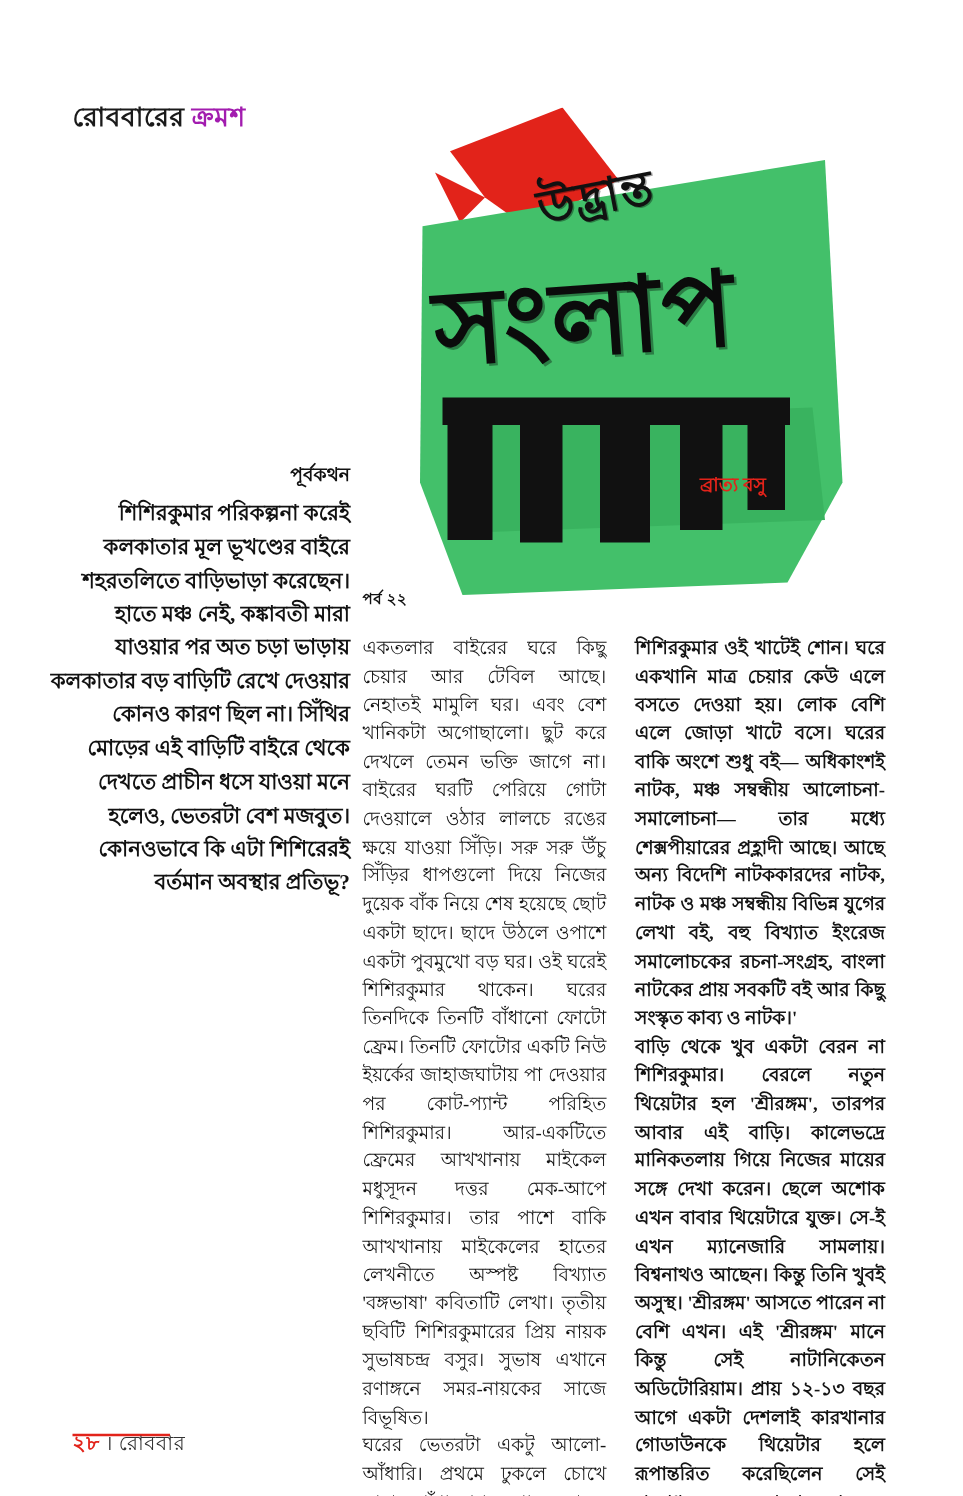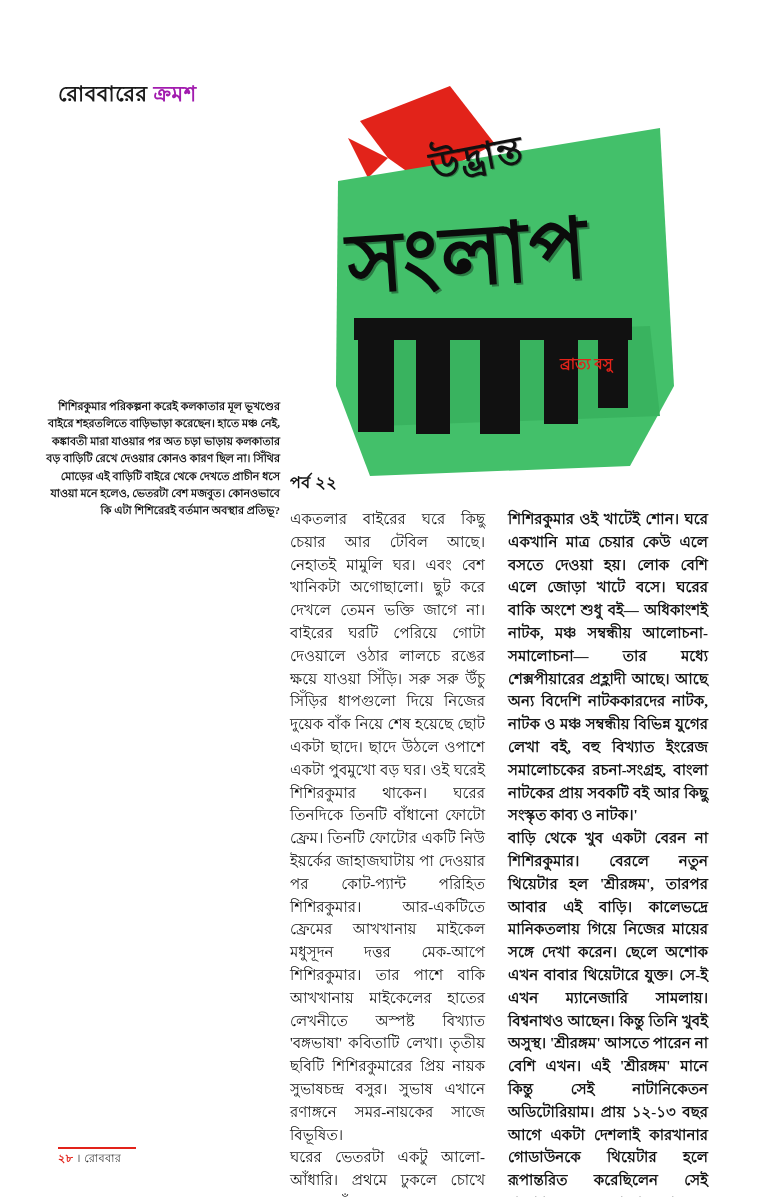--- a/index.html
+++ b/index.html
@@ -75,21 +75,21 @@
     font-weight: bold;
     color: #0b0b0b;
     transform: rotate(-4deg);
     line-height: 1;
     letter-spacing: 2px;
     text-shadow: 2px 2px 0 rgba(0,0,0,0.35);
   }
   .hero-author {
     position: absolute;
     left: 560px;
-    top: 352px;
+    top: 376px;
     font-family: "Liberation Serif", serif;
     font-size: 15px;
     font-weight: bold;
     color: #e2231a;
     white-space: nowrap;
   }
 
   
   .intro-label {
     position: absolute;
@@ -100,32 +100,32 @@
     font-size: 15px;
     font-weight: bold;
     color: #111111;
   }
   .intro-text {
     position: absolute;
     left: 40px;
     top: 398px;
     width: 240px;
     text-align: right;
-    font-size: 11px;
+    font-size: 17px;
     line-height: 1.58;
     font-weight: bold;
     color: #111111;
   }
 
   
   .episode {
     position: absolute;
     left: 290px;
     top: 470px;
-    font-size: 16px;
+    font-size: 12px;
     font-weight: bold;
     color: #111111;
     letter-spacing: 0.5px;
   }
 
   
   .col {
     position: absolute;
     top: 508px;
     font-size: 15px;
@@ -136,21 +136,21 @@
   .col p { margin: 0; text-indent: 0; }
   .col p + p { margin-top: 0px; }
   .col-1 { left: 290px; width: 195px; }
   .col-2 { left: 508px; width: 200px; font-weight: bold; }
 
   
   .footer {
     position: absolute;
     left: 58px;
     bottom: 28px;
-    font-size: 11px;
+    font-size: 16px;
     color: #333333;
     letter-spacing: 0.5px;
   }
   .footer .pg { color: #e2231a; font-weight: bold; }
   .footer-rule {
     position: absolute;
     left: 58px;
     bottom: 48px;
     width: 78px;
     height: 2px;
@@ -181,20 +181,21 @@
       <rect x="150" y="246" width="40" height="102" fill="#111"></rect>
       <rect x="214" y="242" width="34" height="96" fill="#111"></rect>
       <rect x="268" y="240" width="30" height="82" fill="#111"></rect>
       <rect x="24" y="232" width="278" height="22" fill="#111"></rect>
     </svg>
   </div>
   <div class="hero-title-1">উদ্ভ্রান্ত</div>
   <div class="hero-title-2">সংলাপ</div>
   <div class="hero-author">ব্রাত্য বসু</div>
 
+  <div class="intro-label">পূর্বকথন</div>
   <div class="intro-text">শিশিরকুমার পরিকল্পনা করেই কলকাতার মূল ভূখণ্ডের বাইরে শহরতলিতে বাড়িভাড়া করেছেন। হাতে মঞ্চ নেই, কঙ্কাবতী মারা যাওয়ার পর অত চড়া ভাড়ায় কলকাতার বড় বাড়িটি রেখে দেওয়ার কোনও কারণ ছিল না। সিঁথির মোড়ের এই বাড়িটি বাইরে থেকে দেখতে প্রাচীন ধসে যাওয়া মনে হলেও, ভেতরটা বেশ মজবুত। কোনওভাবে কি এটা শিশিরেরই বর্তমান অবস্থার প্রতিভূ?</div>
 
   <div class="episode">পর্ব ২২</div>
 
   <div class="col col-1">
     <p>একতলার বাইরের ঘরে কিছু চেয়ার আর টেবিল আছে। নেহাতই মামুলি ঘর। এবং বেশ খানিকটা অগোছালো। ছুট করে দেখলে তেমন ভক্তি জাগে না। বাইরের ঘরটি পেরিয়ে গোটা দেওয়ালে ওঠার লালচে রঙের ক্ষয়ে যাওয়া সিঁড়ি। সরু সরু উঁচু সিঁড়ির ধাপগুলো দিয়ে নিজের দুয়েক বাঁক নিয়ে শেষ হয়েছে ছোট একটা ছাদে। ছাদে উঠলে ওপাশে একটা পুবমুখো বড় ঘর। ওই ঘরেই শিশিরকুমার থাকেন। ঘরের তিনদিকে তিনটি বাঁধানো ফোটো ফ্রেম। তিনটি ফোটোর একটি নিউ ইয়র্কের জাহাজঘাটায় পা দেওয়ার পর কোট-প্যান্ট পরিহিত শিশিরকুমার। আর-একটিতে ফ্রেমের আখখানায় মাইকেল মধুসূদন দত্তর মেক-আপে শিশিরকুমার। তার পাশে বাকি আখখানায় মাইকেলের হাতের লেখনীতে অস্পষ্ট বিখ্যাত 'বঙ্গভাষা' কবিতাটি লেখা। তৃতীয় ছবিটি শিশিরকুমারের প্রিয় নায়ক সুভাষচন্দ্র বসুর। সুভাষ এখানে রণাঙ্গনে সমর-নায়কের সাজে বিভূষিত।</p>
     <p>ঘরের ভেতরটা একটু আলো-আঁধারি। প্রথমে ঢুকলে চোখে সামান্য ধাঁধা লাগতে পারে কোনও আগন্তুকের। তারপর চোখ সয়ে এলে সে দেখতে পারে, ওপরে স্টিলের আচ্ছাদনের মধ্যে একটা বড় বালব। সেটা প্রায় দিন-রাত জ্বলে। কারণ ঘরের ভেতর সব জানালা লাগানো। তারপর সেই আগন্তুক দেখবে, 'ঘরের একটা দিক জুড়ে একটা ছোট খাট, মাঝখানে একটা সোফা, তার পাশে একটা ছোট টেবিলের ওপর খানকতক বই আর আশ ট্রে। অন্যদিকে ছোট একটা খাট—</p>
   </div>
 
   <div class="col col-2">

